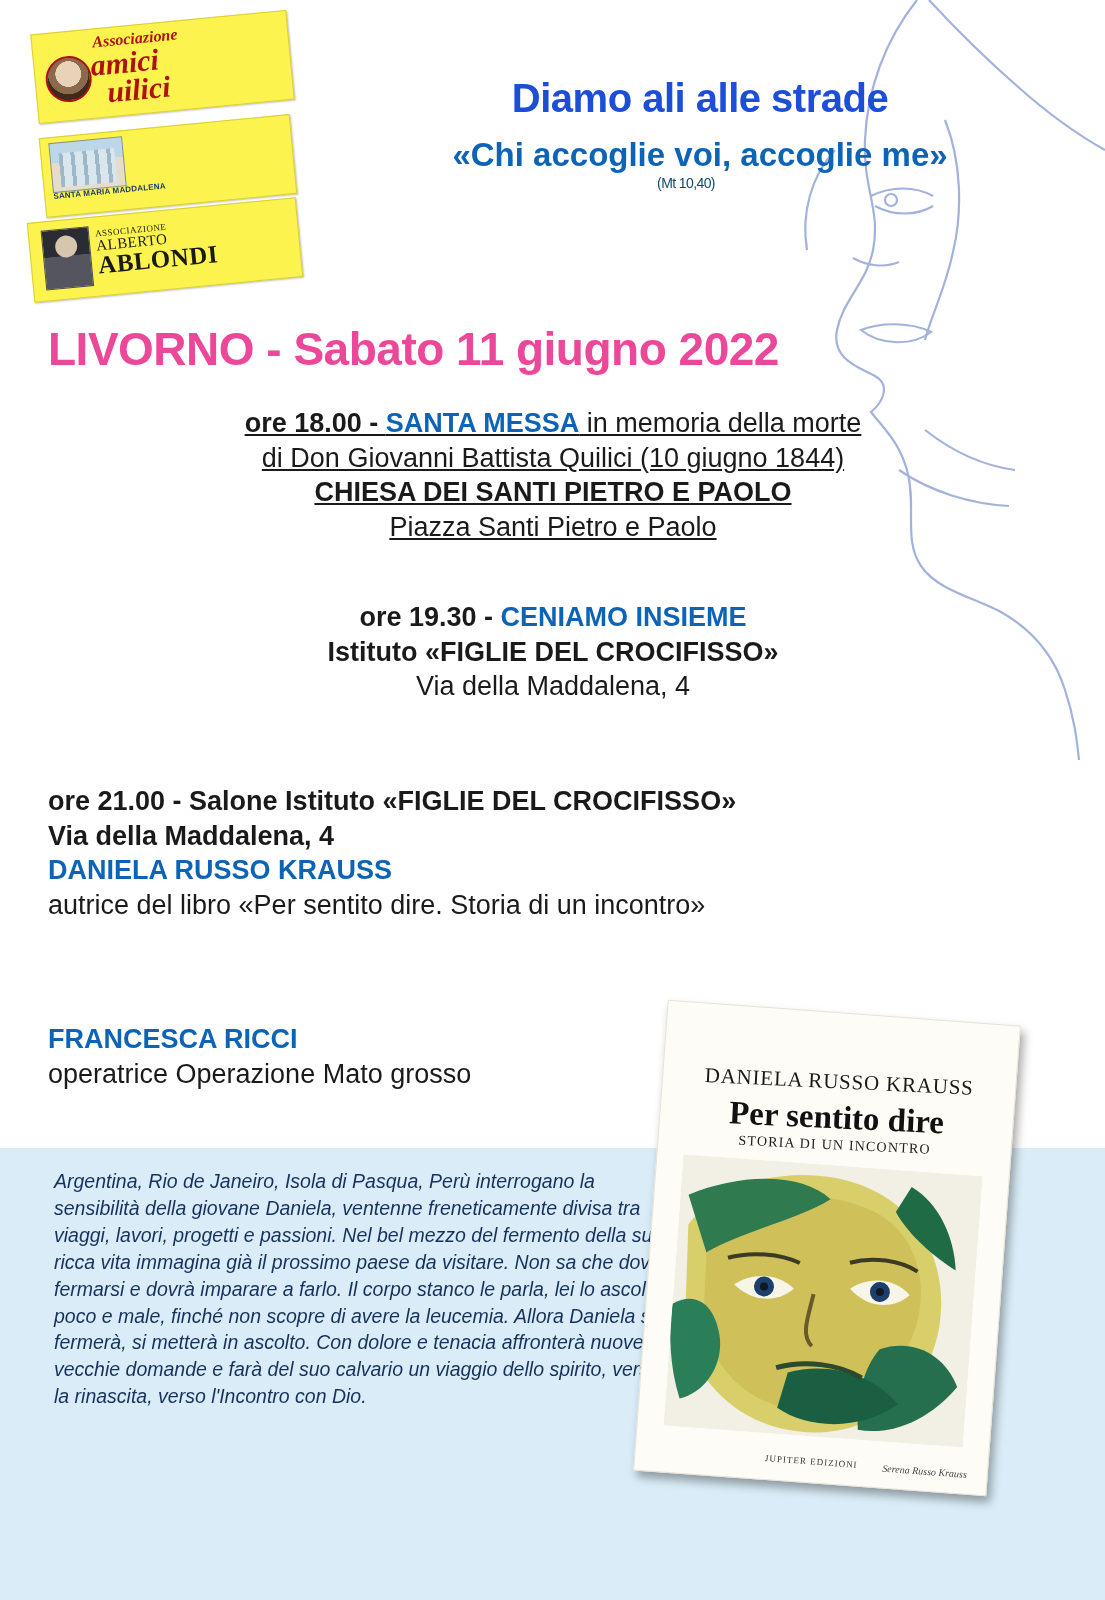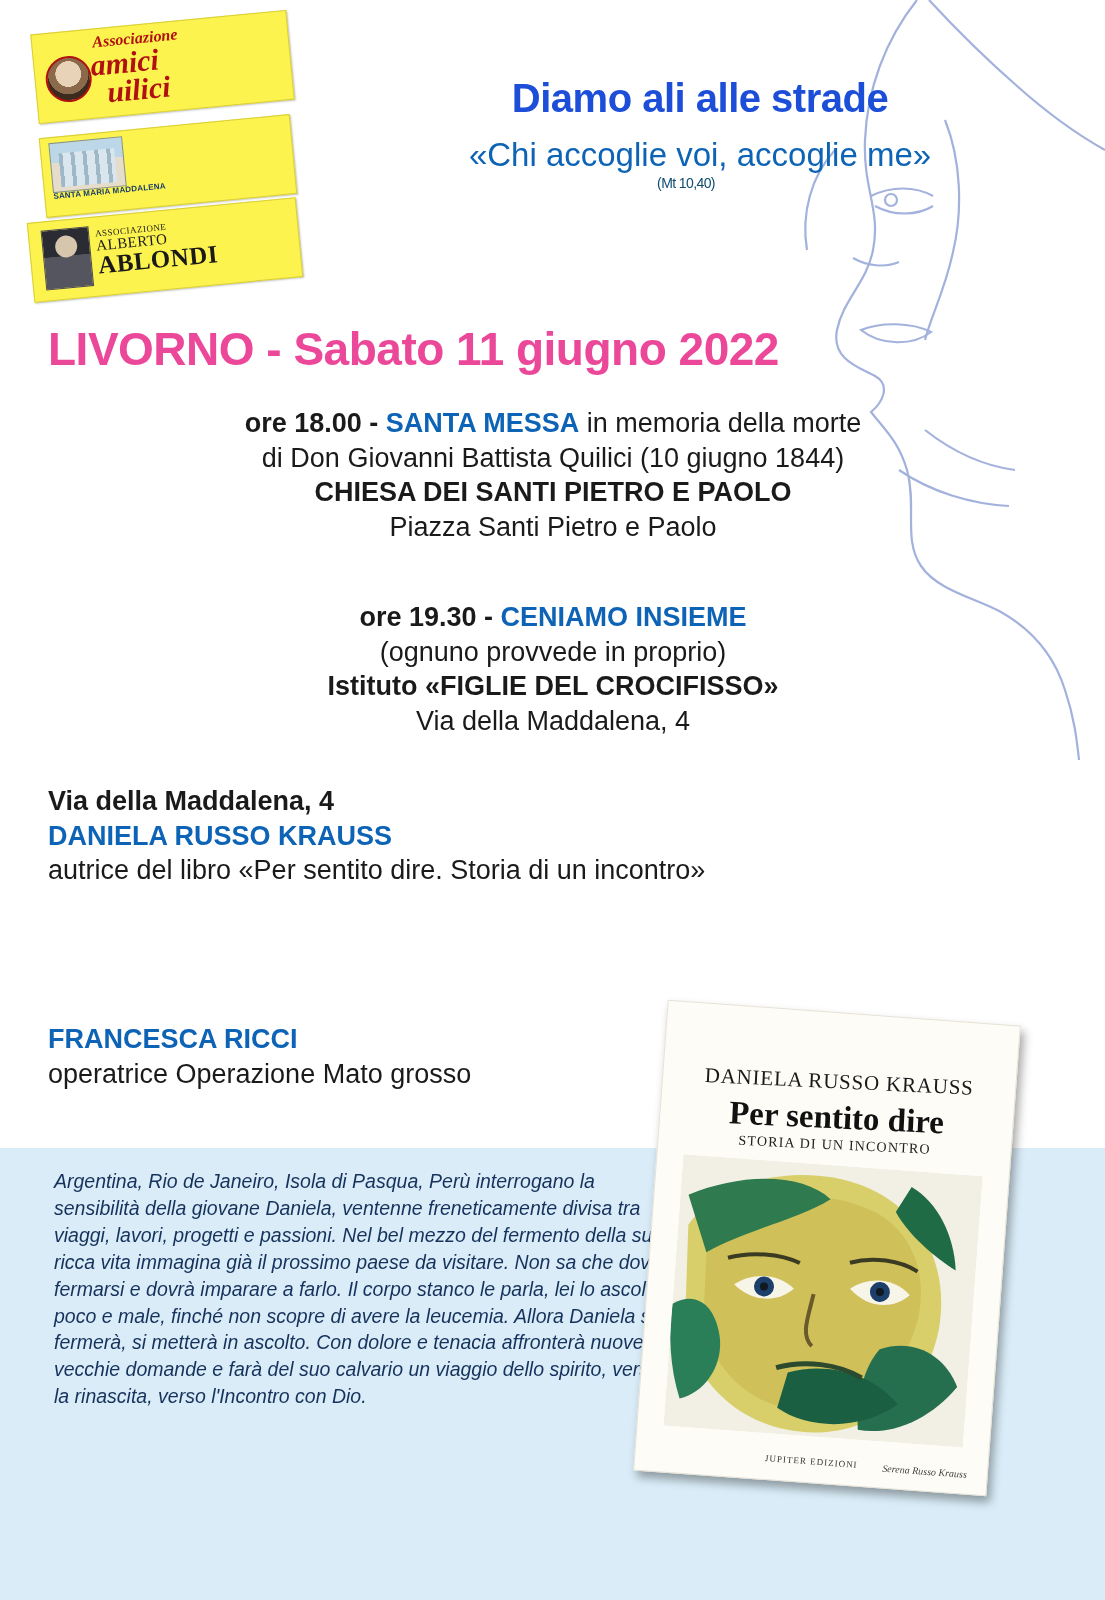--- a/index.html
+++ b/index.html
@@ -186,21 +186,21 @@
     letter-spacing: -0.5px;
     line-height: 1.0;
   }
   .title-sub {
     font-size: 17px;
     color: #3b3b3b;
     margin-top: 2px;
   }
   .title-quote {
     font-size: 33px;
-    font-weight: normal;
+    font-weight: bold;
     color: #0d63b5;
     margin-top: 20px;
     line-height: 1.05;
   }
   .title-ref {
     font-size: 14px;
     color: #0c4a6e;
     padding-right: 28px;
     margin-top: 2px;
     letter-spacing: -0.6px;
@@ -218,21 +218,21 @@
     letter-spacing: -0.5px;
   }
 
   
   .block {
     position: absolute;
     width: 1010px;
     left: 48px;
   }
   .centered { text-align: center; }
-  .blk1 { top: 406px; }
+  .blk1 { top: 406px; text-decoration: underline; }
   .blk2 { top: 600px; }
   .blk3 { top: 784px; text-align: left; }
   .blk4 { top: 1022px; text-align: left; }
 
   .line {
     font-size: 27px;
     line-height: 1.28;
     color: #1a1a1a;
   }
   .bold { font-weight: bold; }
@@ -390,26 +390,28 @@
   </div>
   <div class="line">di Don Giovanni Battista Quilici (10 giugno 1844)</div>
   <div class="line bold">CHIESA DEI SANTI PIETRO E PAOLO</div>
   <div class="line">Piazza Santi Pietro e Paolo</div>
 </div>
 
 <div class="block centered blk2">
   <div class="line">
     <span class="bold">ore 19.30 - </span><span class="blue-bold">CENIAMO INSIEME</span>
   </div>
-  <div class="line">(ognuno provvede in proprio)</div>
   <div class="line bold">Istituto «FIGLIE DEL CROCIFISSO»</div>
   <div class="line">Via della Maddalena, 4</div>
 </div>
 
 <div class="block blk3">
+  <div class="line">
+    <span class="bold">ore 21.00 - </span><span class="bold"> Salone Istituto «FIGLIE DEL CROCIFISSO»</span>
+  </div>
   <div class="line bold">Via della Maddalena, 4</div>
   <div class="line blue-bold">DANIELA RUSSO KRAUSS</div>
   <div class="line">autrice del libro «Per sentito dire. Storia di un incontro»</div>
 </div>
 
 <div class="block blk4">
   <div class="line blue-bold">FRANCESCA RICCI</div>
   <div class="line">operatrice Operazione Mato grosso</div>
 </div>
 

